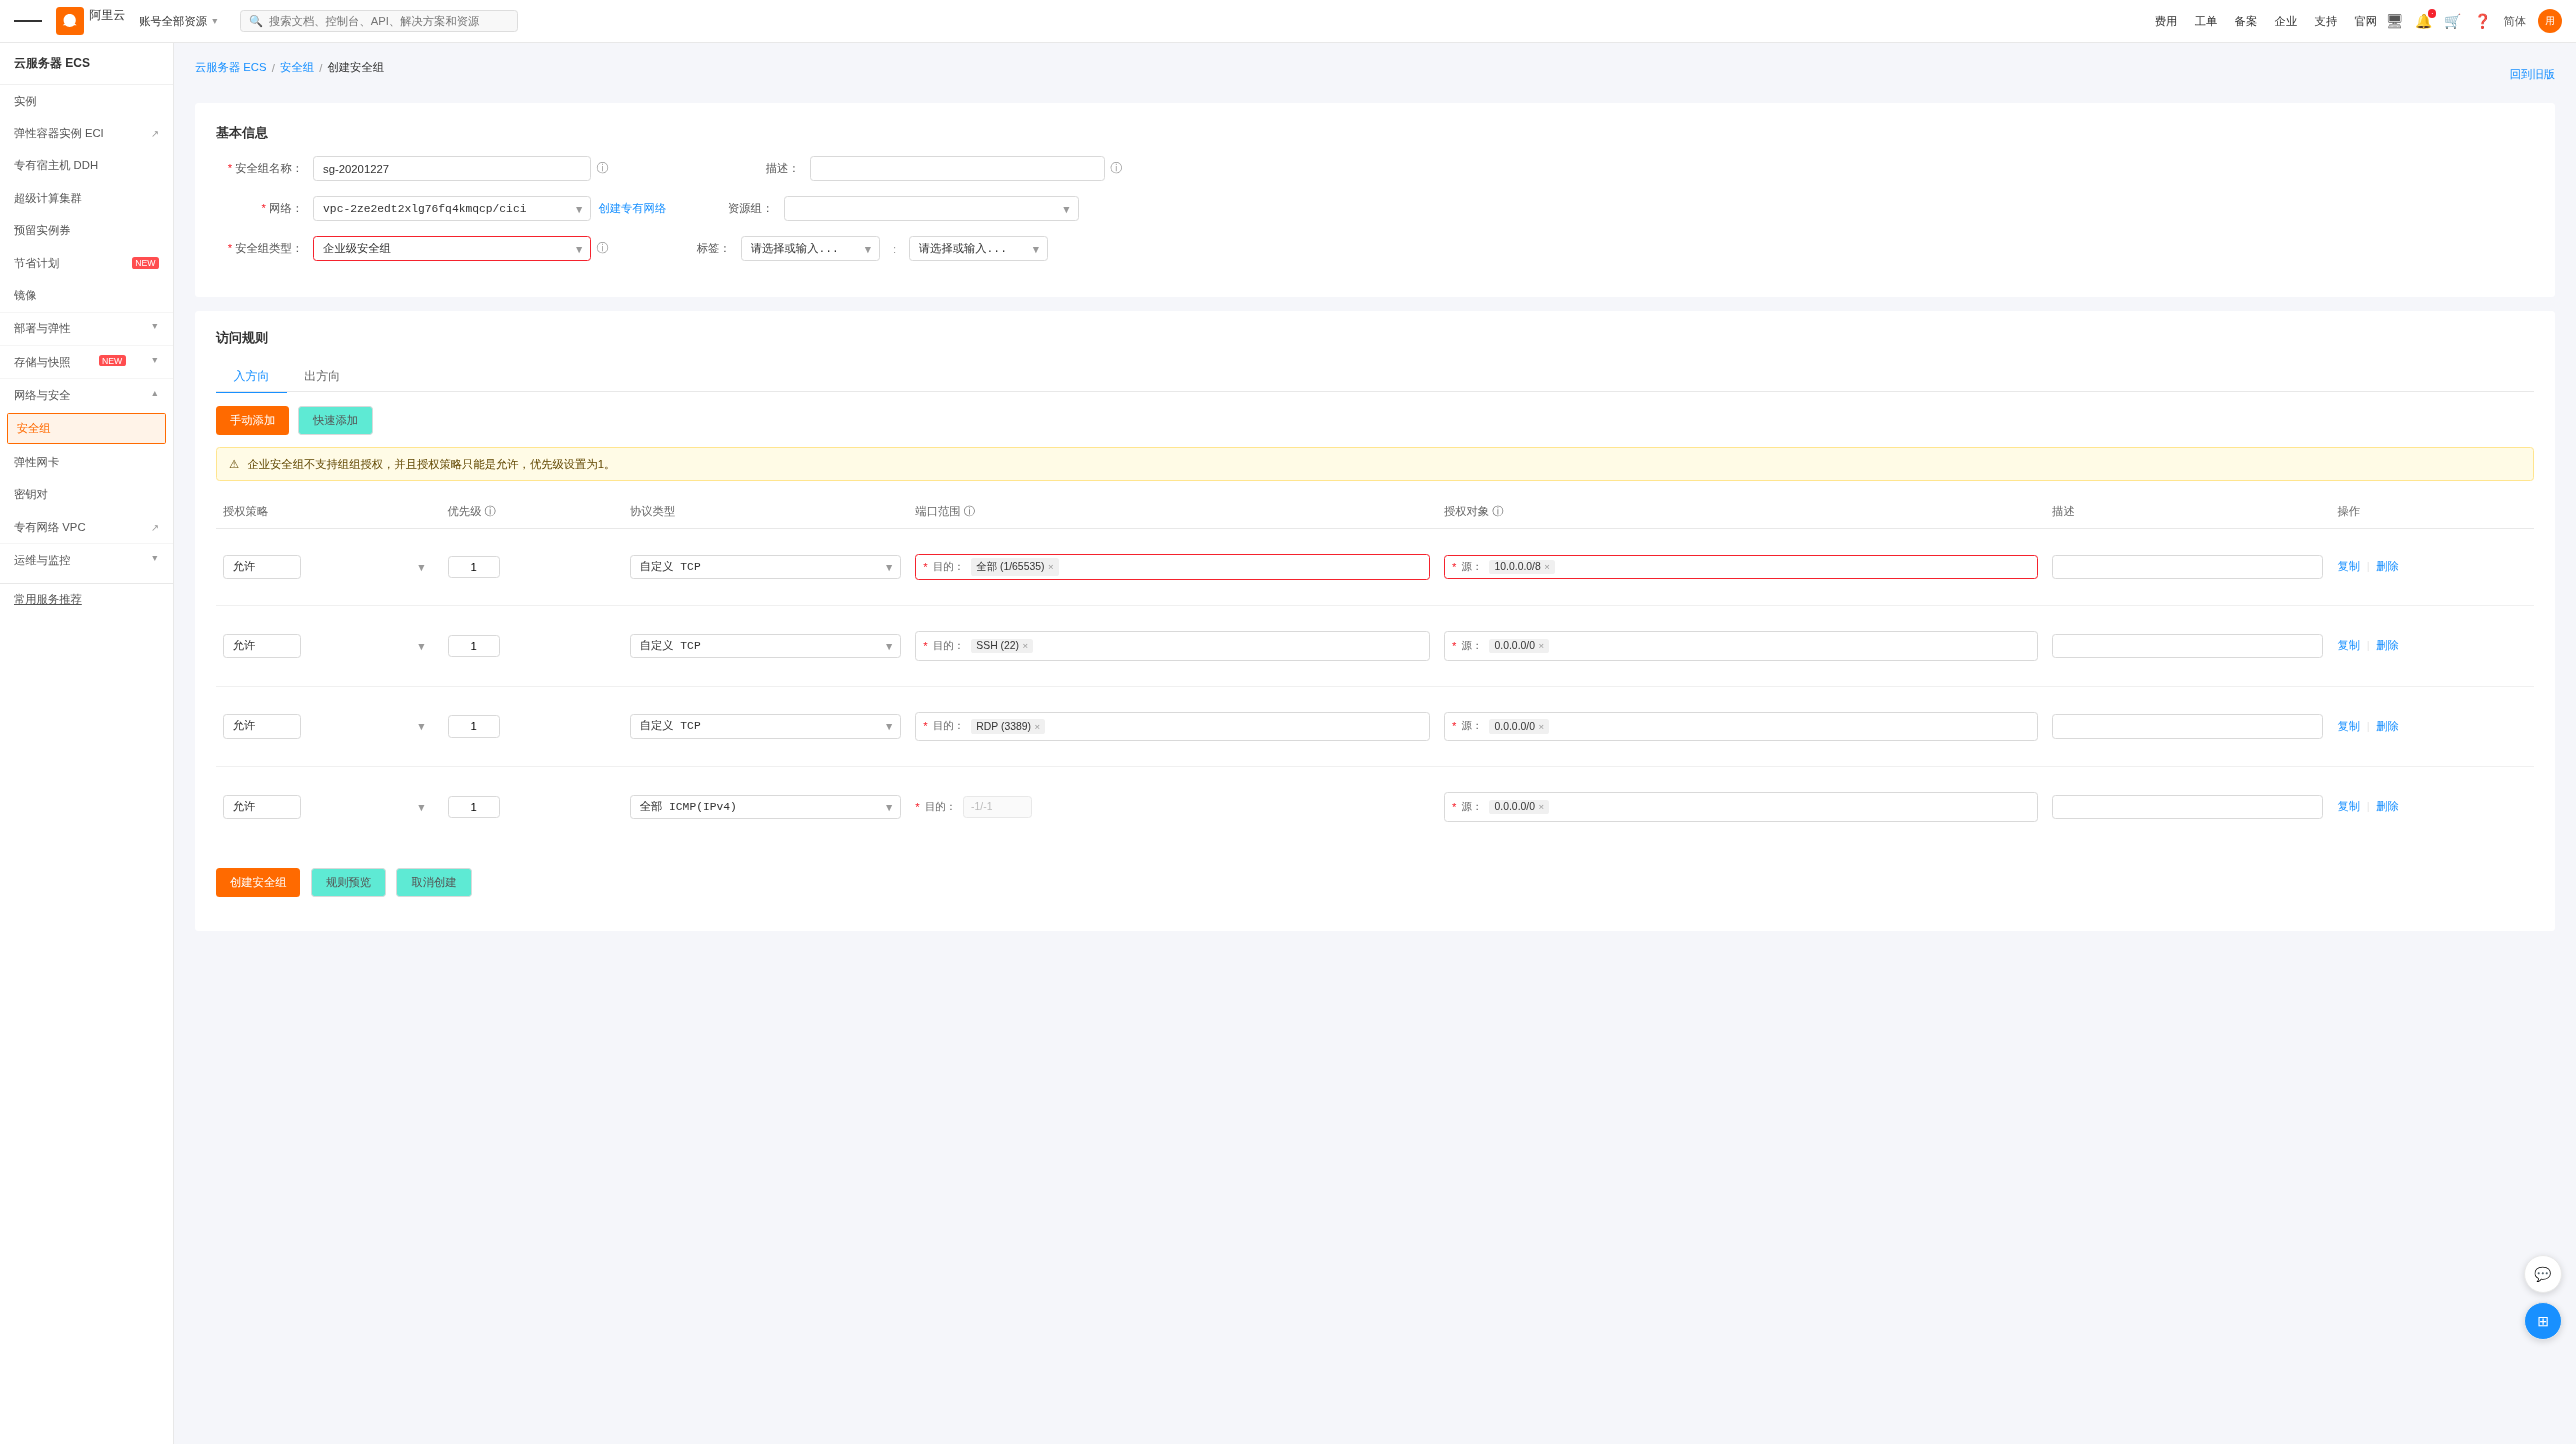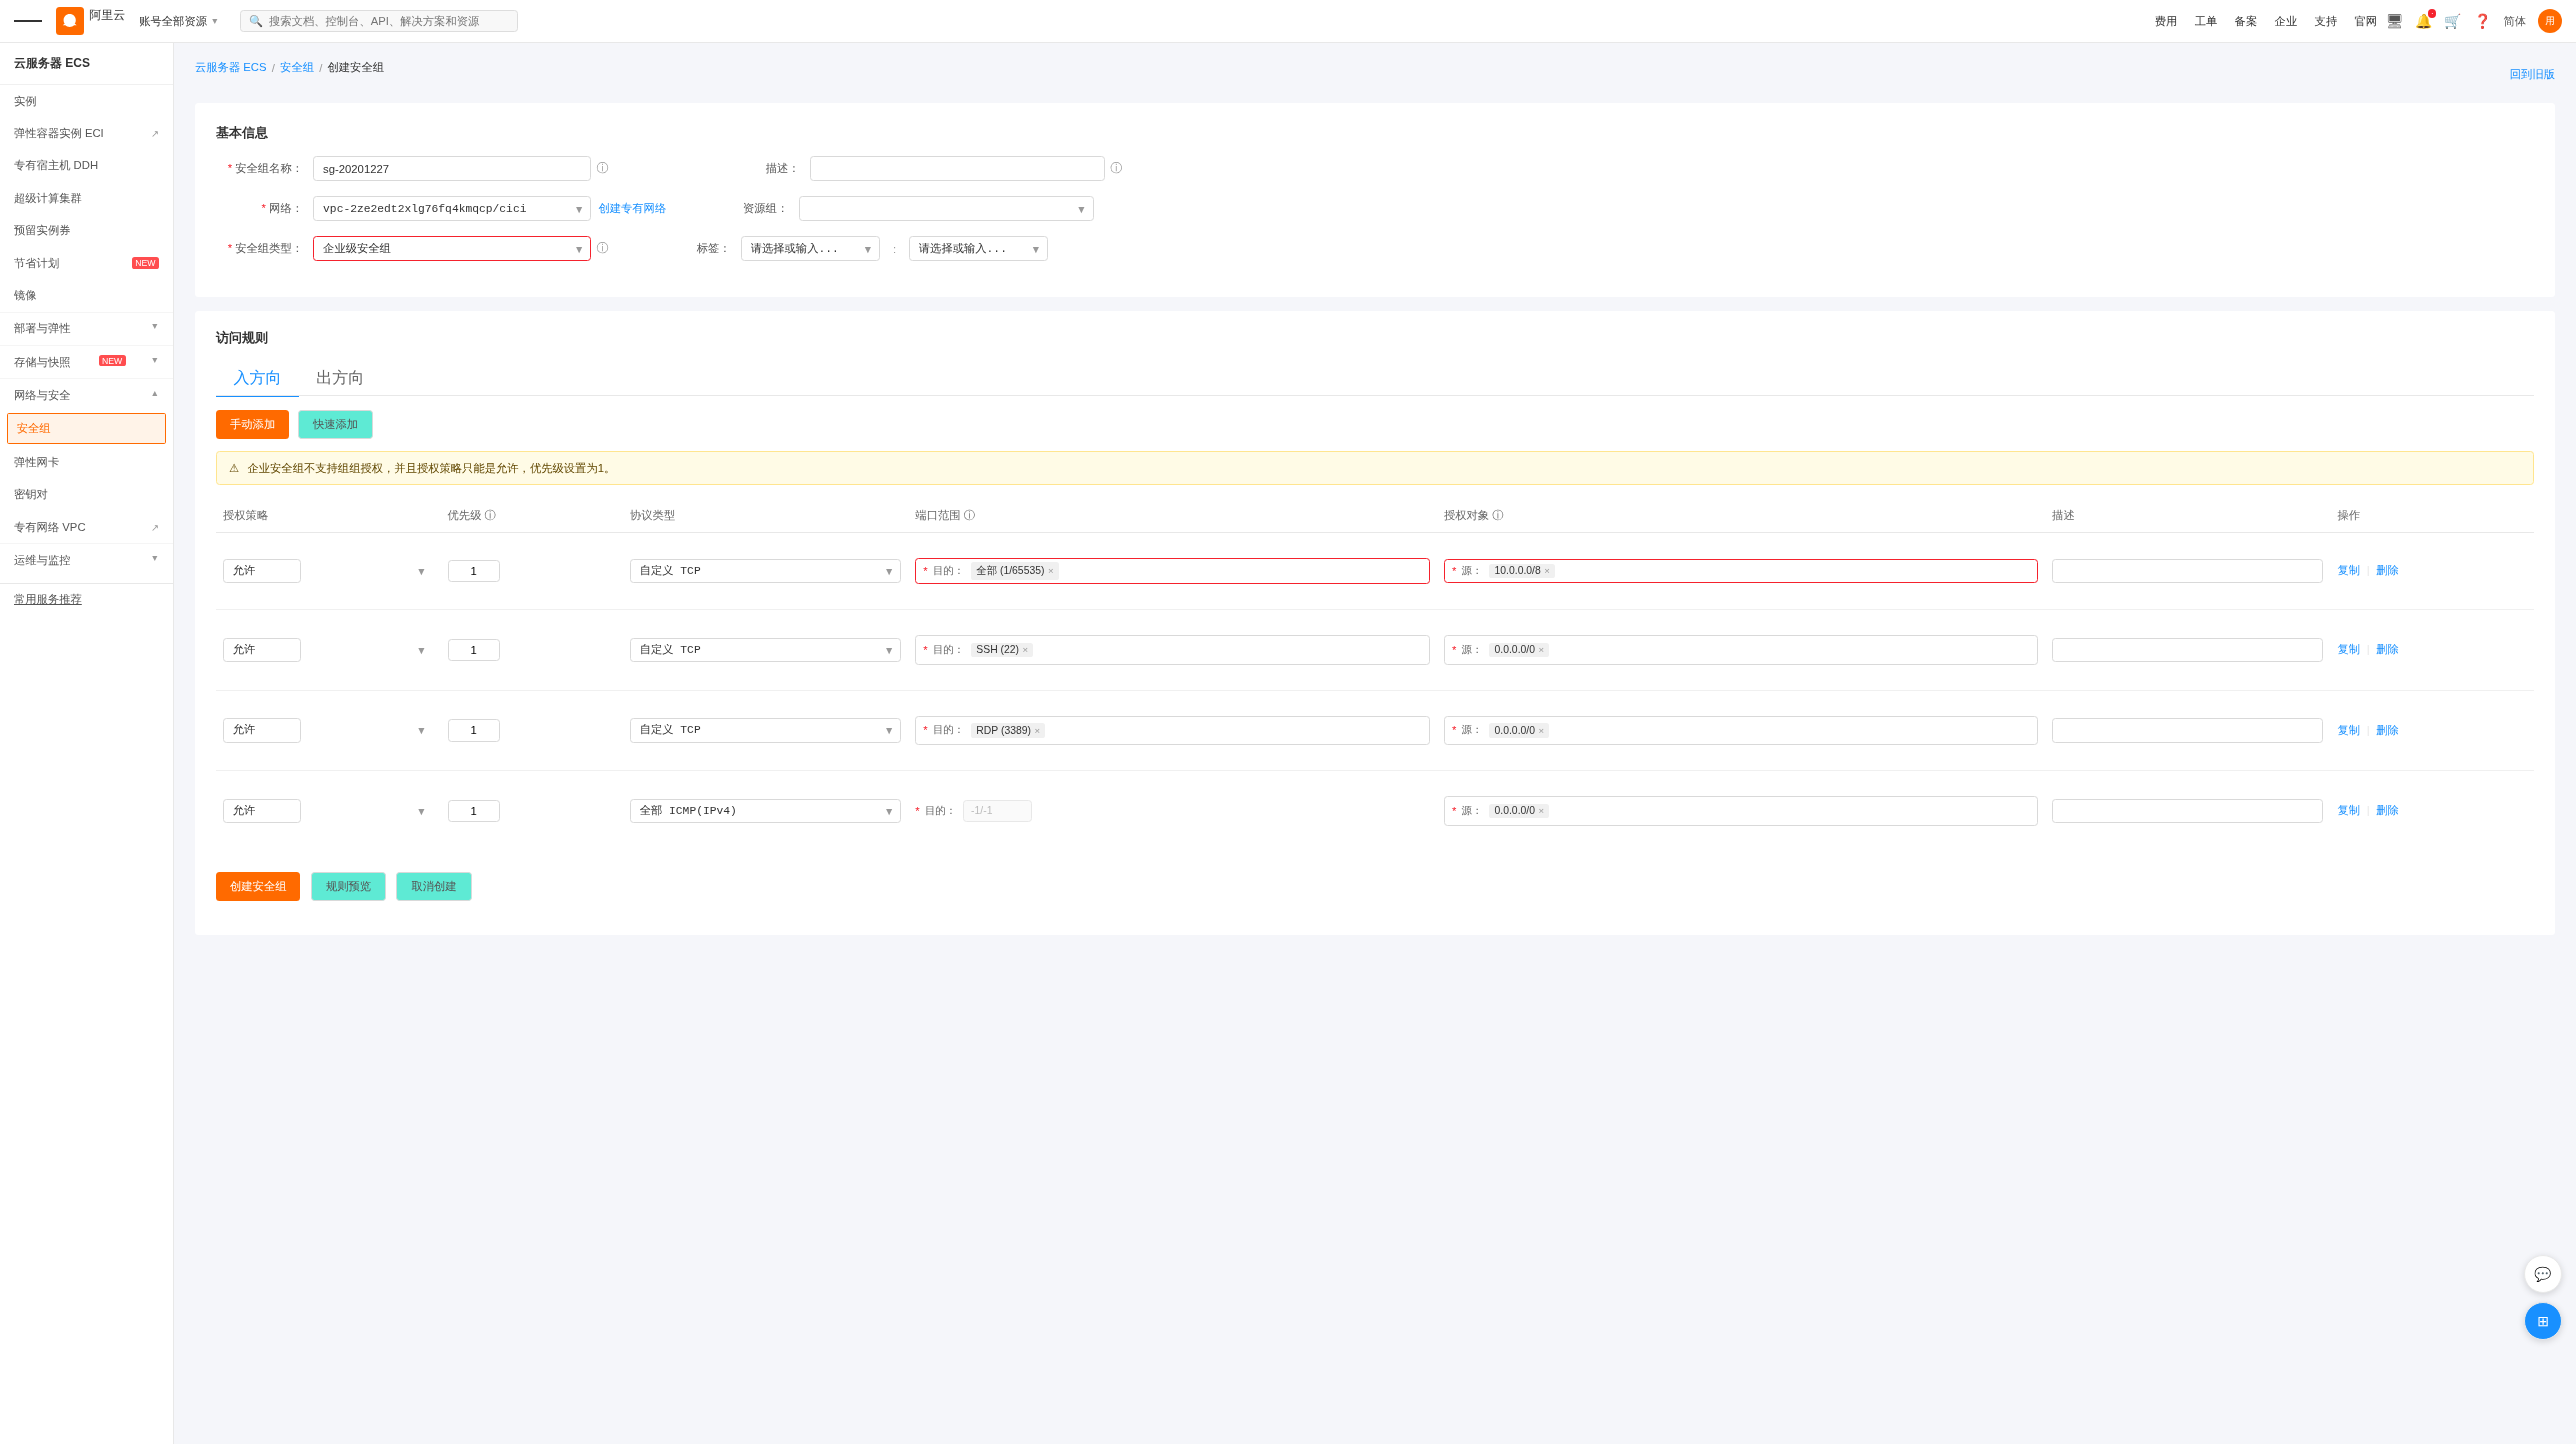--- a/index.html
+++ b/index.html
@@ -66,21 +66,21 @@
     .select-wrapper { position: relative; }
     .select-wrapper select { padding-right: 24px; font-family: Liberation Mono, monospace; }
     .select-arrow { position: absolute; right: 7px; top: 50%; transform: translateY(-50%); color: #999; pointer-events: none; font-size: 10.4px; }
 
     
     .field-highlighted { border: 1.7px solid #f5222d !important; border-radius: 3.5px; }
 
     
     .access-section { background: #fff; border-radius: 3.5px; padding: 17.4px 21px; }
     .tabs { display: flex; gap: 0; margin-bottom: 14px; border-bottom: 1.7px solid #e8e8e8; }
-    .tab { padding: 7px 17.4px; font-size: 16px; cursor: pointer; color: #666; border-bottom: 1.7px solid transparent; margin-bottom: -1.7px; }
+    .tab { padding: 7px 17.4px; font-size: 12px; cursor: pointer; color: #666; border-bottom: 1.7px solid transparent; margin-bottom: -1.7px; }
     .tab.active { color: #1890ff; border-bottom: 1.7px solid #1890ff; font-weight: 500; }
 
     
     .btn-primary { background: #1890ff; color: white; border: none; border-radius: 3.5px; padding: 6px 14px; font-size: 11.3px; cursor: pointer; }
     .btn-primary.orange { background: #ff6a00; }
     .btn-default { background: #5eead4; color: #555; border: 0.9px solid #d9d9d9; border-radius: 3.5px; padding: 6px 14px; font-size: 11.3px; cursor: pointer; }
     .btn-group { display: flex; gap: 8.7px; margin-bottom: 12px; }
 
     
     .warning-banner { background: #fffbe6; border: 0.9px solid #ffe58f; border-radius: 3.5px; padding: 8.7px 12px; font-size: 11.3px; color: #614700; margin-bottom: 14px; }
@@ -278,21 +278,21 @@
       <div class="form-row">
         <span class="form-label required">网络：</span>
         <div class="form-field select-wrapper">
           <select class="form-select">
             <option>vpc-2ze2edt2xlg76fq4kmqcp/cici</option>
           </select>
           <span class="select-arrow">▼</span>
         </div>
         <span class="link-btn">创建专有网络</span>
         <span style="width:35px;"></span>
-        <span class="form-label" style="width:52px; text-align:right; margin-left:35px;">资源组：</span>
+        <span class="form-label" style="width:52px; text-align:right; margin-left:20px;">资源组：</span>
         <div class="form-field select-wrapper" style="max-width: 295px;">
           <select class="form-select">
             <option></option>
           </select>
           <span class="select-arrow">▼</span>
         </div>
       </div>
 
       <div class="form-row">
         <span class="form-label required">安全组类型：</span>

